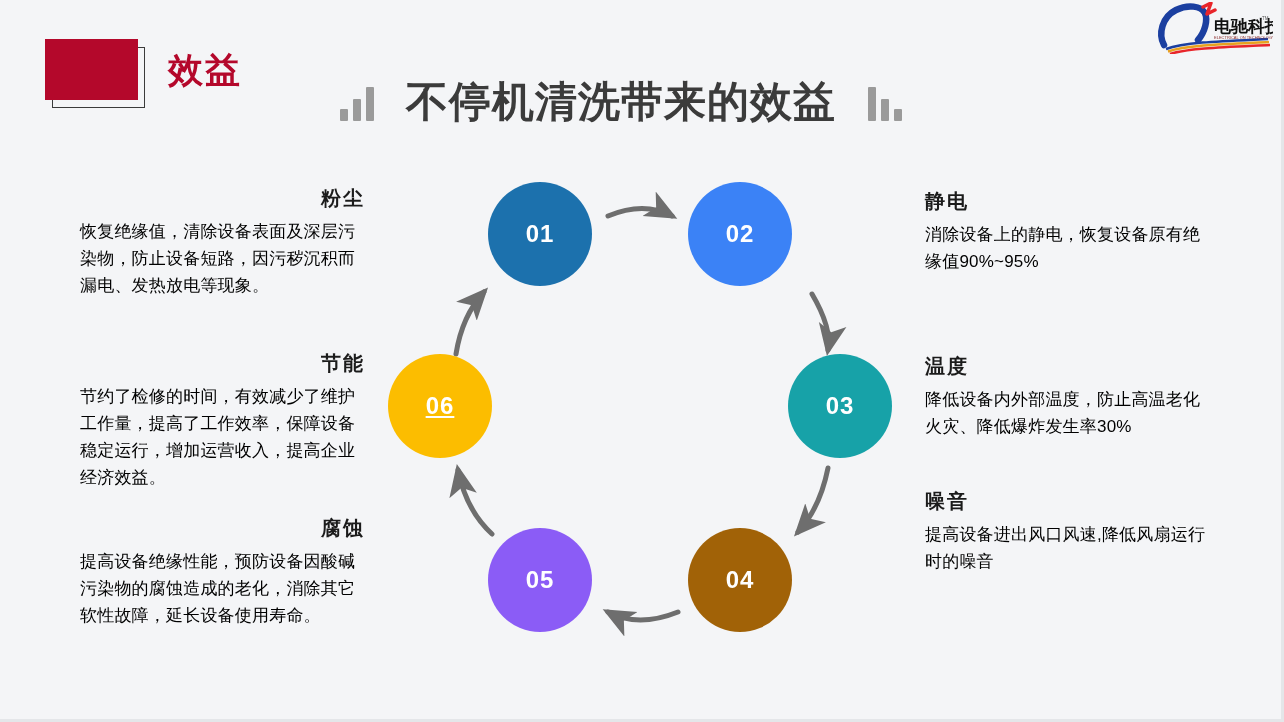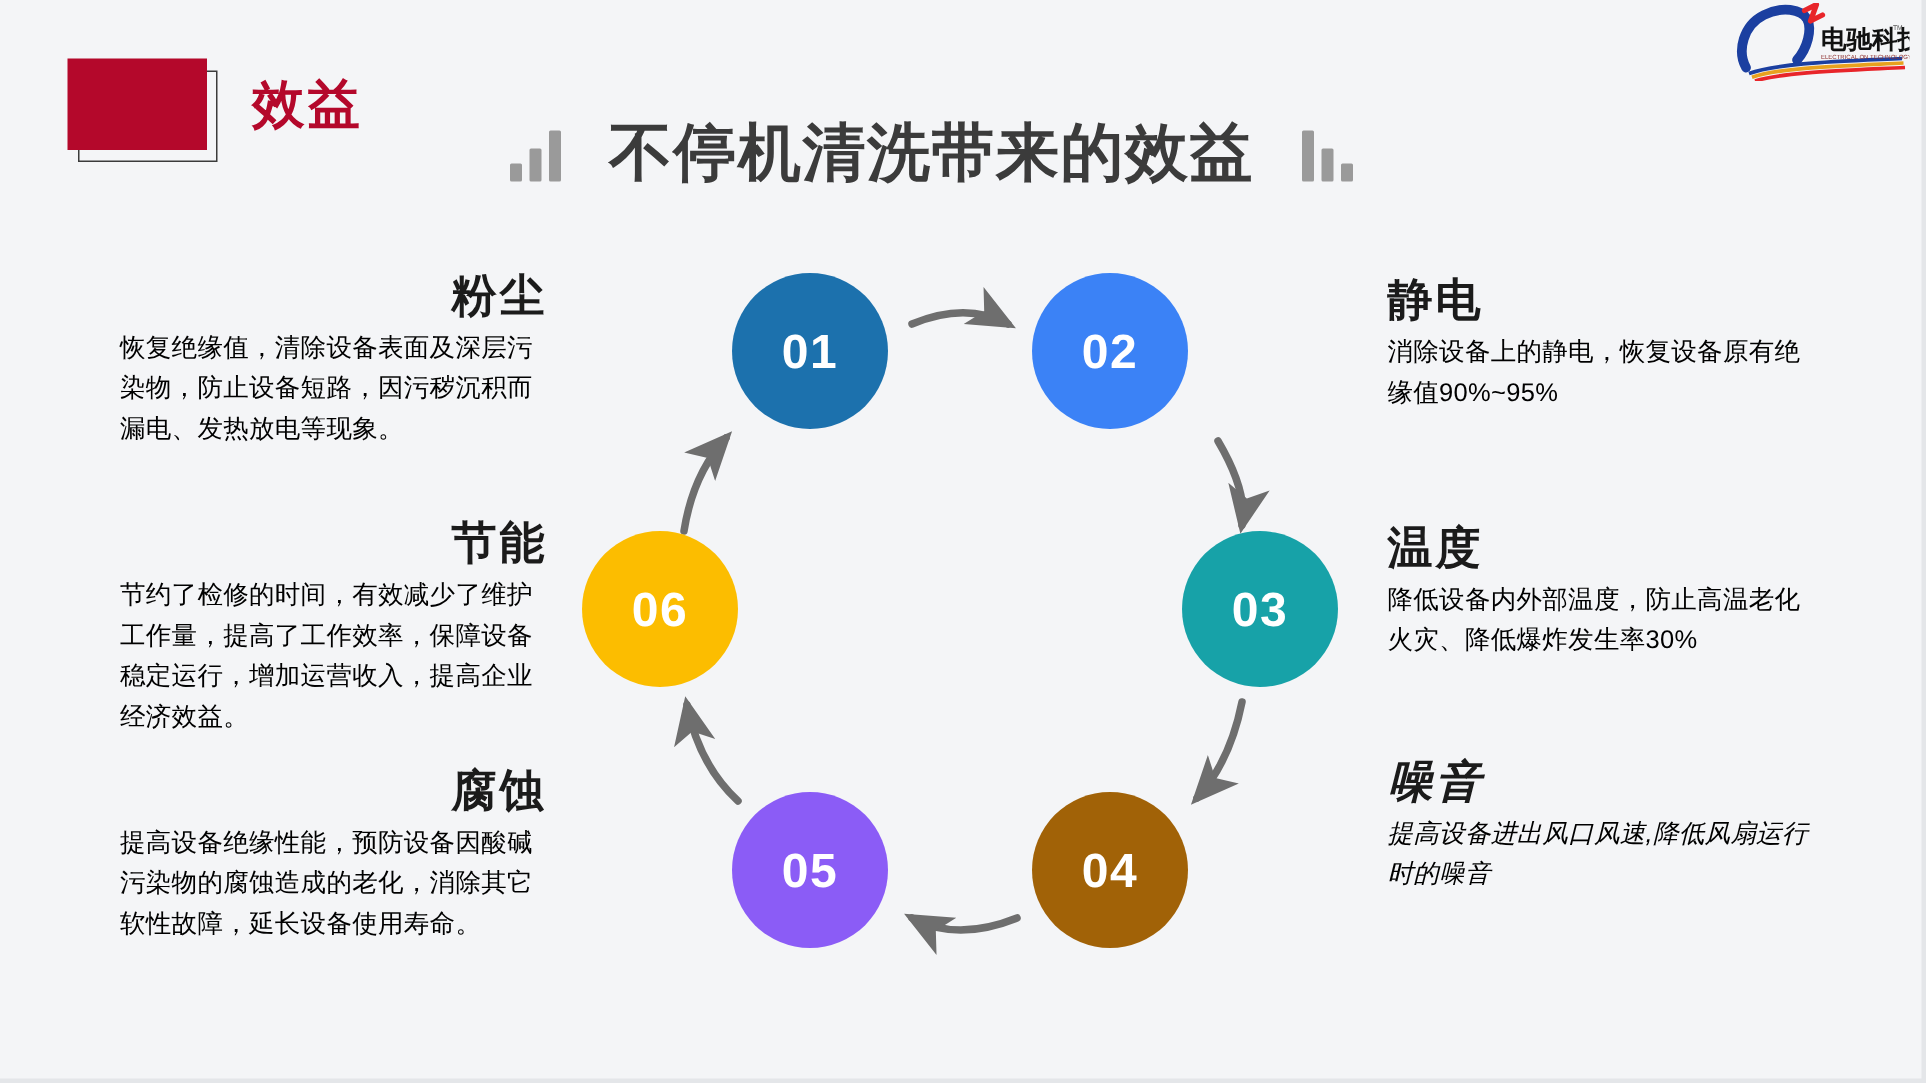--- a/index.html
+++ b/index.html
@@ -109,43 +109,43 @@
     width: 530px;
     height: 490px;
   }
   .circle {
     position: absolute;
     border-radius: 50%;
     display: flex;
     align-items: center;
     justify-content: center;
     color: #ffffff;
-    font-size: 32px;
+    font-size: 24px;
     font-weight: bold;
     letter-spacing: 1px;
   }
   .c01 { width: 104px; height: 104px; left: 108px; top: 14px;  background: #1c71ad; }
   .c02 { width: 104px; height: 104px; left: 308px; top: 14px;  background: #3b82f6; }
   .c03 { width: 104px; height: 104px; left: 408px; top: 186px; background: #17a2a8; }
   .c04 { width: 104px; height: 104px; left: 308px; top: 360px; background: #a16207; }
   .c05 { width: 104px; height: 104px; left: 108px; top: 360px; background: #8b5cf6; }
-  .c06 { width: 104px; height: 104px; left:   8px; top: 186px; background: #fcbd00; }
+  .c06 { width: 104px; height: 104px; left:   8px; top: 186px; background: #fcbd00; text-decoration: underline; }
   .arrow-svg {
     position: absolute;
     left: 0;
     top: 0;
     width: 530px;
     height: 490px;
     overflow: visible;
   }
 
   
   .block { position: absolute; width: 285px; }
   .block .head {
-    font-size: 30px;
+    font-size: 20px;
     font-weight: bold;
     color: #1b1b1b;
     letter-spacing: 2px;
     line-height: 32px;
     margin-bottom: 4px;
   }
   .block .body {
     font-size: 17px;
     color: #000000;
     line-height: 27px;
@@ -153,21 +153,21 @@
   }
   .block.left  { left: 80px;  text-align: left; }
   .block.left .head { text-align: right; }
   .block.right { left: 925px; text-align: left; }
 
   .b-dust  { top: 182px; }
   .b-save  { top: 347px; }
   .b-corr  { top: 512px; }
   .b-stat  { top: 185px; }
   .b-temp  { top: 350px; }
-  .b-noise { top: 506px; font-style: italic; }
+  .b-noise { top: 485px; }
 </style>
 </head>
 <body>
 
 <div id="slide">
 
   <div class="badge-outline"></div>
   <div class="badge-fill"></div>
   <div class="badge-label">效益</div>
 

